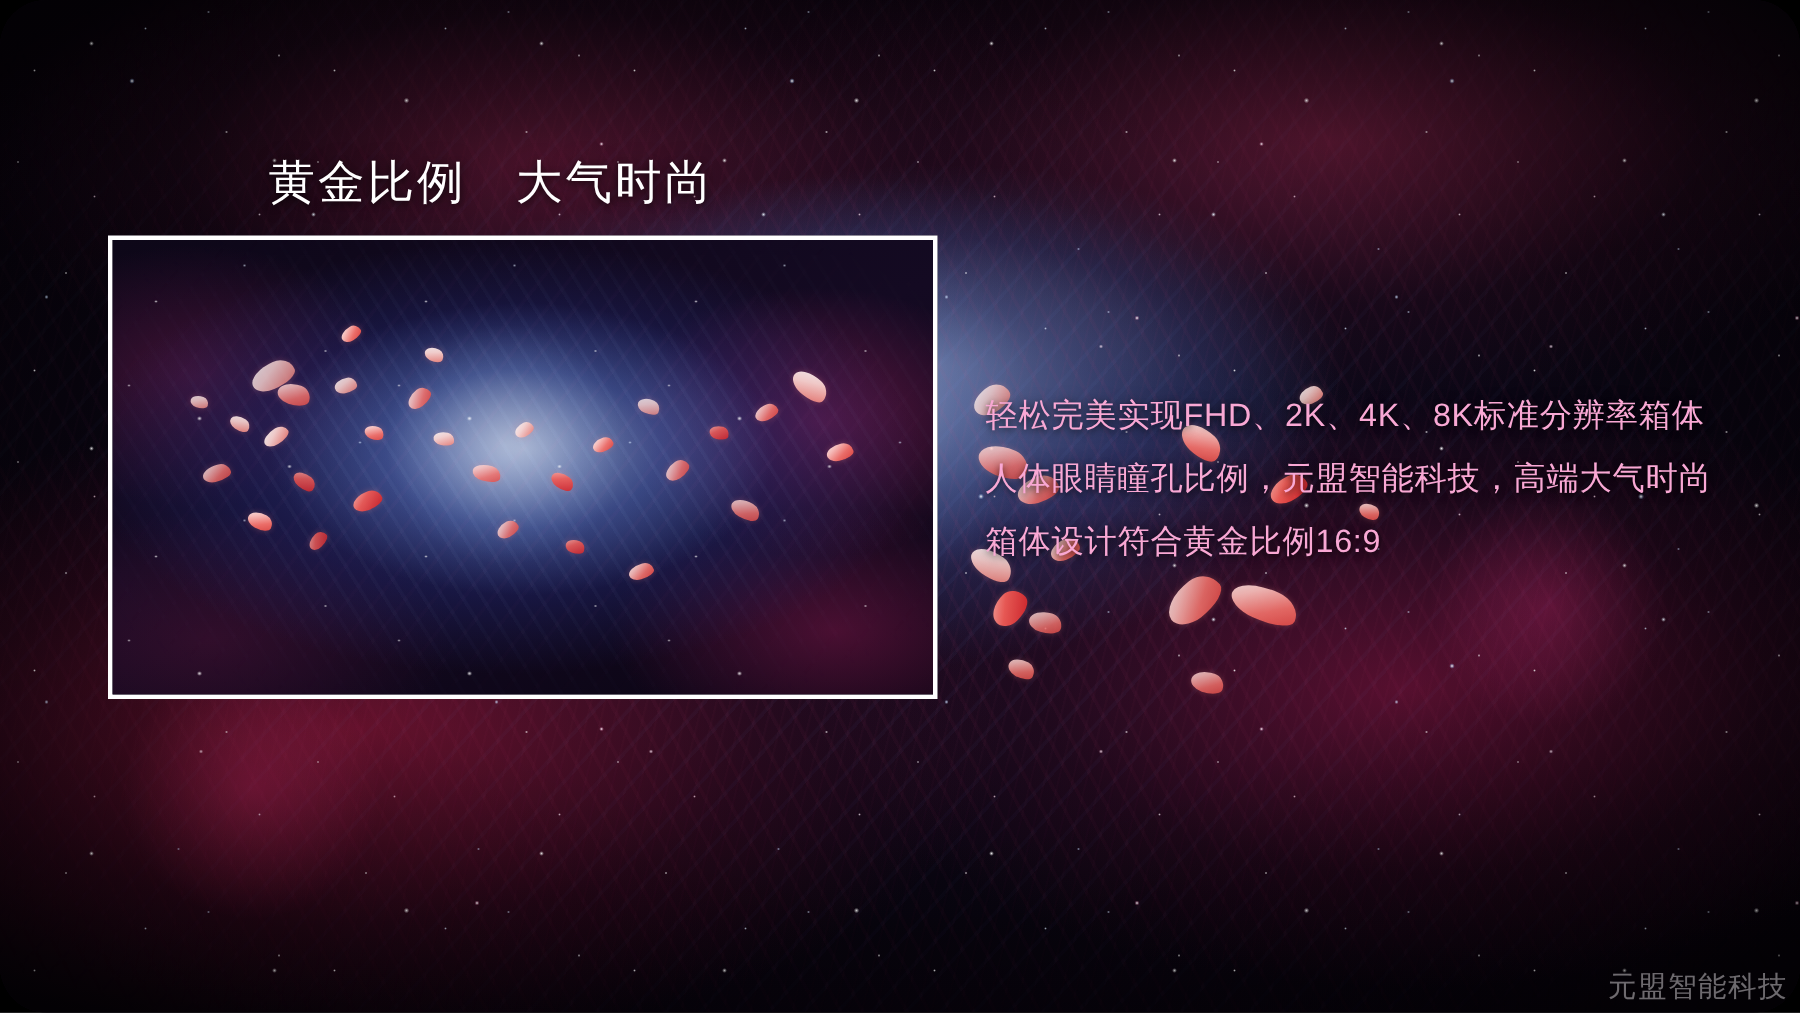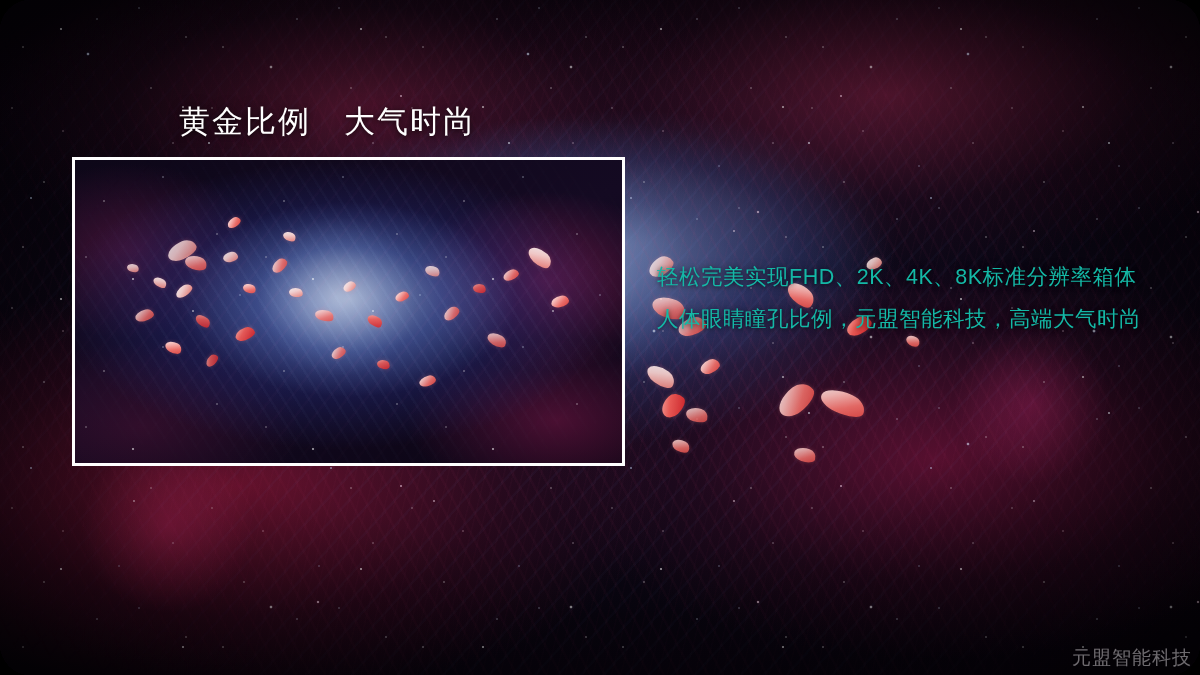--- a/index.html
+++ b/index.html
@@ -189,21 +189,21 @@
     text-shadow: 0 1px 5px rgba(0,0,0,0.65), 0 0 14px rgba(0,0,0,0.4);
   }
 
   #body-text {
     position: absolute;
     left: 657px;
     top: 256px;
     width: 520px;
   }
   .body-line {
-    color: #14b8a6;
+    color: #f9a8d4;
     font-size: 21.5px;
     line-height: 42px;
     letter-spacing: 0.5px;
     white-space: pre;
     text-shadow: 0 1px 4px rgba(0,0,0,0.6), 0 0 10px rgba(0,0,0,0.35);
   }
 
   #watermark {
     position: absolute;
     right: 8px;
@@ -282,17 +282,18 @@
       <div class="petal" style="left: 786px; top: 286px; width: 30px; height: 18px; transform: rotate(44deg); opacity: 0.93;"></div>
       <div class="petal deep" style="left: 846px; top: 318px; width: 26px; height: 16px; transform: rotate(-26deg); opacity: 0.96;"></div>
       <div class="petal" style="left: 794px; top: 448px; width: 22px; height: 14px; transform: rotate(18deg); opacity: 0.82;"></div>
       <div class="petal pale" style="left: 866px; top: 258px; width: 16px; height: 11px; transform: rotate(-20deg); opacity: 0.85;"></div>
       <div class="petal" style="left: 906px; top: 336px; width: 14px; height: 10px; transform: rotate(32deg); opacity: 0.88;"></div>
     </div>
 
   <div id="body-text">
     <div class="body-line">轻松完美实现FHD、2K、4K、8K标准分辨率箱体</div>
     <div class="body-line">人体眼睛瞳孔比例，元盟智能科技，高端大气时尚</div>
+    <div class="body-line">箱体设计符合黄金比例16:9</div>
   </div>
 
   <div id="watermark">元盟智能科技</div>
 
 </div>
 
 </body></html>

